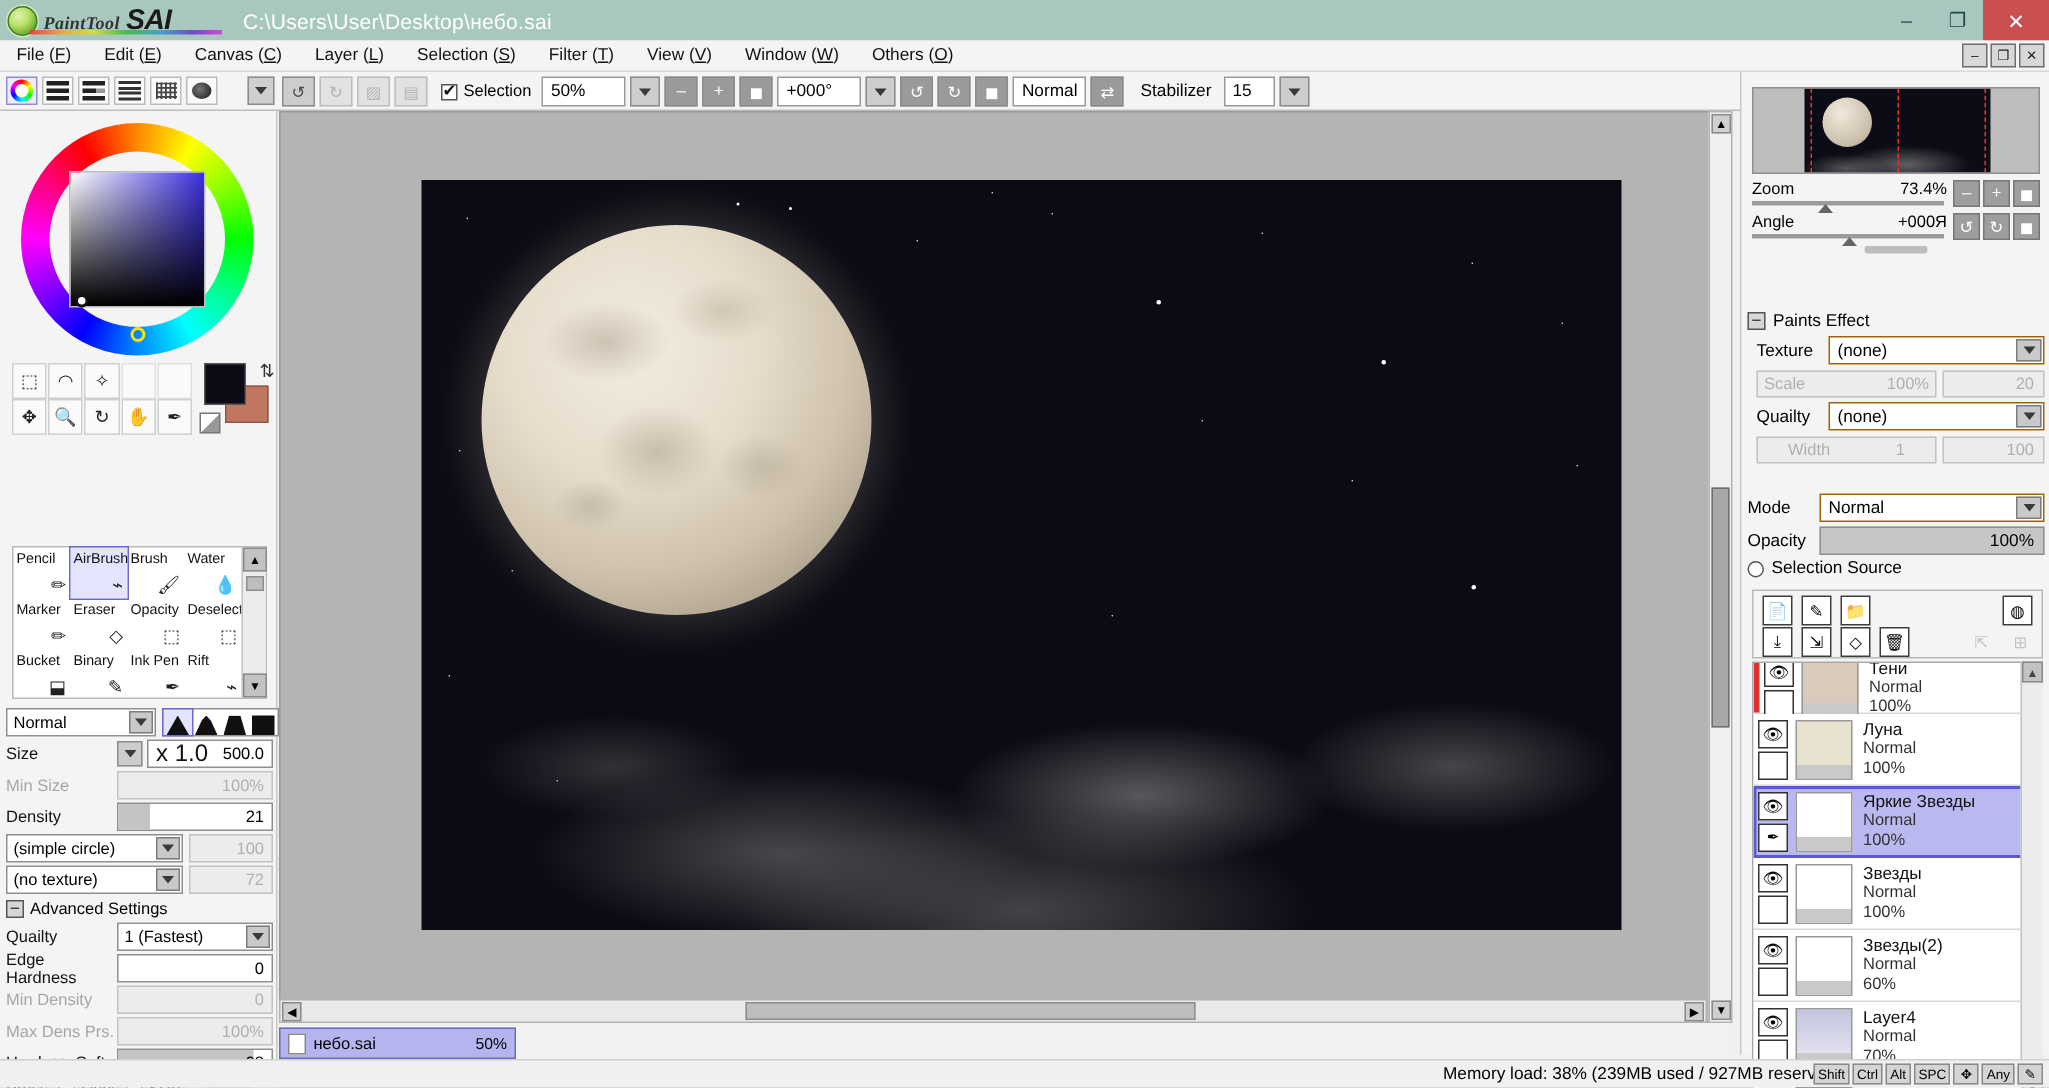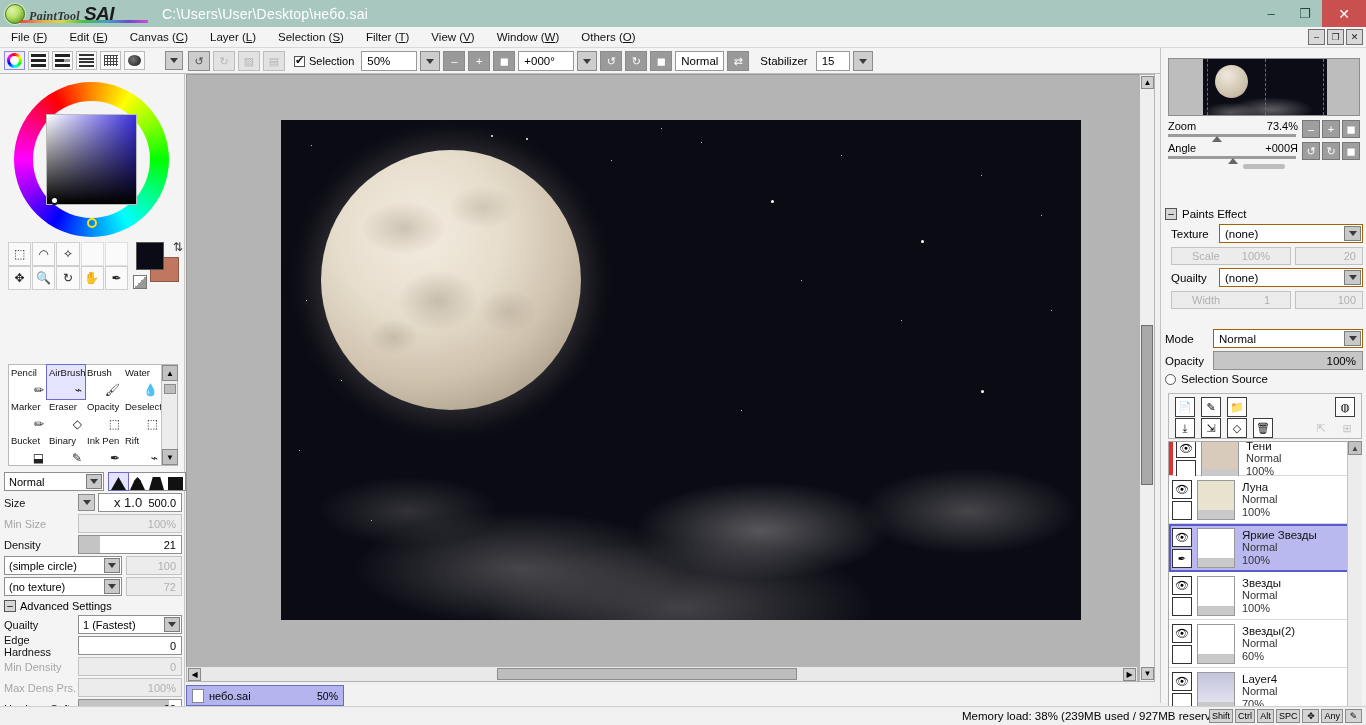--- a/index.html
+++ b/index.html
@@ -166,21 +166,21 @@
   .shp { width:15px; height:13px; background:#111; }
   .shp.t1 { clip-path:polygon(50% 0,100% 100%,0 100%); }
   .shp.t2 { clip-path:polygon(50% 0,70% 25%,100% 100%,0 100%,30% 25%); }
   .shp.t3 { clip-path:polygon(25% 0,75% 0,100% 100%,0 100%); }
   .shp.t4 { clip-path:none; }
   .valbox {
     height:19px; border:1px solid #8f8f8f; background:#fff; flex:1; position:relative;
     display:flex; align-items:center; justify-content:flex-end; padding:0 5px; font-size:11px;
   }
   .valbox.dim { background:#ececec; color:#b0b0b0; border-color:#c3c3c3; }
-  .valbox .left-tag { position:absolute; left:15px; font-size:13px; color:#111; }
+  .valbox .left-tag { position:absolute; left:5px; font-size:16px; color:#111; }
   .valbox .fill { position:absolute; left:0; top:0; bottom:0; background:#c4c4c4; }
   .smallbtn { width:17px; height:17px; border:1px solid #8b8b8b; background:#cdcdcd; display:flex; align-items:center; justify-content:center; margin-right:3px; }
 
   .adv-head { display:flex; align-items:center; gap:4px; margin:4px 0 3px 0; }
   .minus-box { width:12px; height:12px; border:1px solid #555; background:#d6d6d6; display:flex; align-items:center; justify-content:center; font-size:10px; line-height:10px;}
   .press-row { display:flex; align-items:center; gap:4px; font-size:11px; margin-top:2px; }
   .mini-cb { width:11px; height:11px; border:1px solid #555; background:#fff; }
   .mini-cb.dim { border-color:#bbb; background:#efefef; }
 
   
@@ -669,21 +669,21 @@
       <div class="prow">
         <span class="plabel">Texture</span>
         <div class="pcombo">
           <span>(none)</span>
           <span class="arrow">
               <span class="tri-down"></span>
             </span>
         </div>
       </div>
       <div class="prow">
-        <div class="pfield" style="flex:1;margin-left:6px;padding:0 20px;justify-content:space-between">
+        <div class="pfield" style="flex:1;margin-left:6px;padding:0 4px;justify-content:space-between">
           <span>Scale</span>
           <span>100%</span>
         </div>
         <div class="pfield" style="width:68px;margin-left:4px;padding:0 6px;justify-content:flex-end">20</div>
       </div>
       <div class="prow">
         <span class="plabel">Quailty</span>
         <div class="pcombo">
           <span>(none)</span>
           <span class="arrow">

